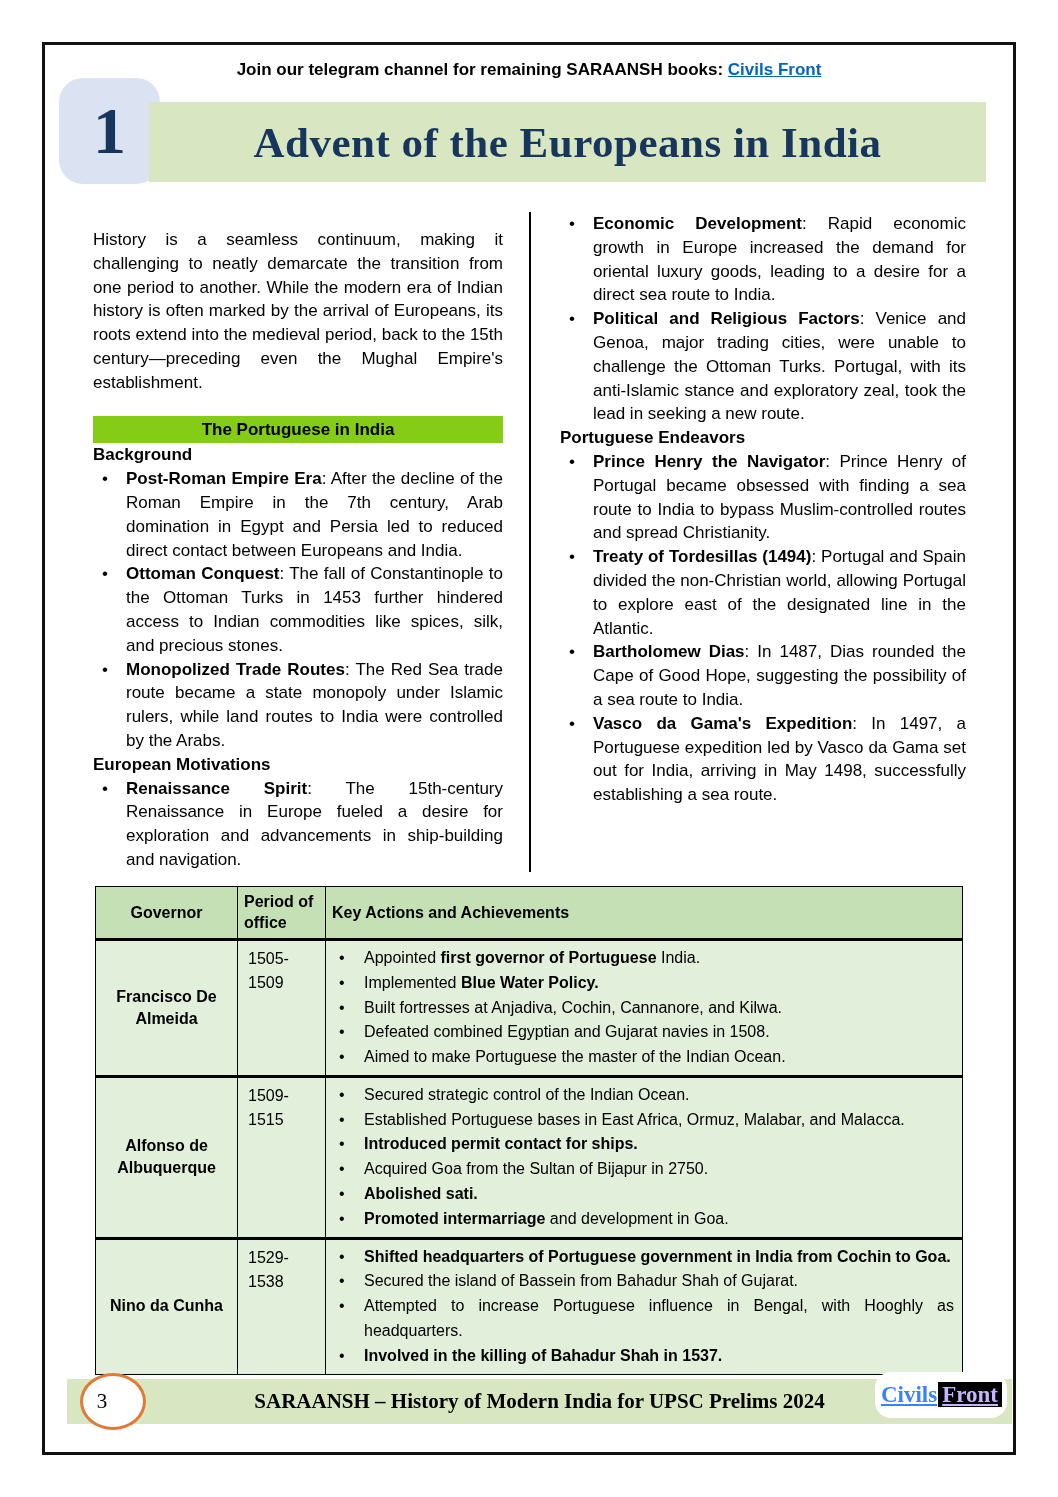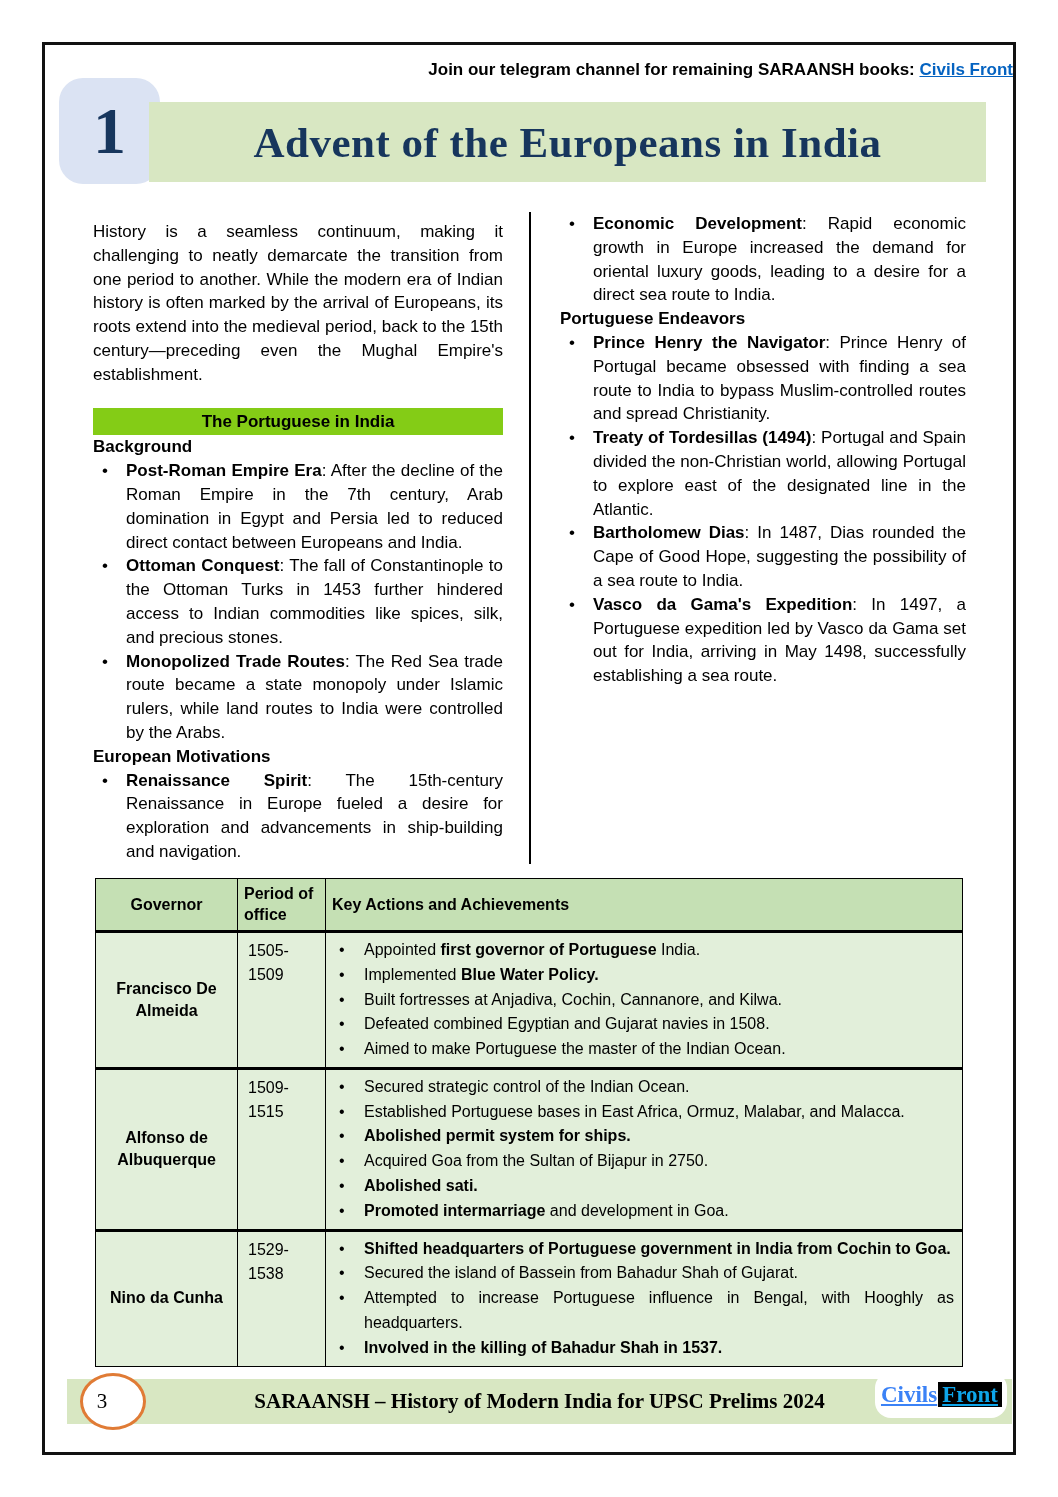--- a/index.html
+++ b/index.html
@@ -7,21 +7,21 @@
   body {
     width:1058px; height:1497px; background:#ffffff;
     font-family:"Liberation Sans", sans-serif; color:#000;
   }
   .frame {
     position:relative; margin:42px 0 0 42px;
     width:974px; height:1413px; border:3px solid #111;
     background:#fff;
   }
   
-  .telegram { margin-top:15px; text-align:right; font-weight:bold; font-size:17px; }
+  .telegram { margin-top:15px; text-align:center; font-weight:bold; font-size:17px; }
   .telegram a { color:#0563c1; text-decoration:underline; cursor:pointer; }
   
   .chapter-head { position:relative; height:118px; margin-top:6px; }
   .badge {
     position:absolute; left:14px; top:-8px; width:101px; height:106px;
     background:#dbe3f3; border-radius:24px;
     display:flex; align-items:center; justify-content:center;
     font-family:"Liberation Serif", serif; font-weight:bold; font-size:66px; color:#17365d;
   }
   .band {
@@ -31,21 +31,21 @@
   .band h1 {
     margin:0; font-family:"Liberation Serif", serif; font-weight:bold;
     font-size:43px; color:#17365d; letter-spacing:0.5px; white-space:nowrap;
   }
   
   .columns { display:flex; align-items:stretch; margin:8px 26px 0 48px; }
   .col-left  { width:410px; }
   .col-right { width:406px; }
   .divider { width:2px; background:#000; margin-left:26px; margin-right:29px; }
   .bodytext { font-size:17px; line-height:1.4; text-align:justify; }
-  p.intro { margin:8px 0 0 0; }
+  p.intro { margin:16px 0 0 0; }
   .section-band {
     margin-top:21px; background:#84cc16; text-align:center;
     font-weight:bold; font-size:17px; padding:2px 0;
   }
   .subhead { font-weight:bold; font-size:17px; line-height:1.4; }
   ul.bullets { list-style:none; margin:0; padding:0; }
   ul.bullets li { position:relative; padding-left:33px; }
   ul.bullets li::before { content:"\2022"; position:absolute; left:9px; top:0; }
   
   table.gov-table {
@@ -85,21 +85,21 @@
     background:#fff; border:3px solid #e07b35; border-radius:50%;
     display:flex; align-items:center; justify-content:center;
     font-family:"Liberation Serif", serif; font-size:21px; padding-right:22px;
   }
   .logo {
     position:absolute; right:5px; top:-7px; background:#fff; border-radius:16px;
     padding:10px 5px; font-family:"Liberation Serif", serif; font-weight:bold;
     font-size:23px; white-space:nowrap;
   }
   .logo .p1 { color:#3b82f6; text-decoration:underline; padding:0 1px; }
-  .logo .p2 { background:#000; color:#0ea5e9; text-decoration:underline; padding:0 4px; }
+  .logo .p2 { background:#000; color:#c4b5fd; text-decoration:underline; padding:0 4px; }
 </style>
 </head>
 <body>
 
 <div class="page">
   <div class="frame">
 
     <div class="telegram">
       <span>Join our telegram channel for remaining SARAANSH books: </span><a>Civils Front</a>
     </div>
@@ -123,20 +123,21 @@
           </ul>
         <div class="subhead">European Motivations</div>
         <ul class="bullets" id="mot-list">
             <li><b>Renaissance Spirit</b>: The 15th-century Renaissance in Europe fueled a desire for exploration and advancements in ship-building and navigation.</li>
           </ul>
       </div>
       <div class="divider"></div>
       <div class="col-right bodytext">
         <ul class="bullets" id="right-top-list">
             <li><b>Economic Development</b>: Rapid economic growth in Europe increased the demand for oriental luxury goods, leading to a desire for a direct sea route to India.</li>
+            <li><b>Political and Religious Factors</b>: Venice and Genoa, major trading cities, were unable to challenge the Ottoman Turks. Portugal, with its anti-Islamic stance and exploratory zeal, took the lead in seeking a new route.</li>
           </ul>
         <div class="subhead">Portuguese Endeavors</div>
         <ul class="bullets" id="endeavors-list">
             <li><b>Prince Henry the Navigator</b>: Prince Henry of Portugal became obsessed with finding a sea route to India to bypass Muslim-controlled routes and spread Christianity.</li>
             <li><b>Treaty of Tordesillas (1494)</b>: Portugal and Spain divided the non-Christian world, allowing Portugal to explore east of the designated line in the Atlantic.</li>
             <li><b>Bartholomew Dias</b>: In 1487, Dias rounded the Cape of Good Hope, suggesting the possibility of a sea route to India.</li>
             <li><b>Vasco da Gama's Expedition</b>: In 1497, a Portuguese expedition led by Vasco da Gama set out for India, arriving in May 1498, successfully establishing a sea route.</li>
           </ul>
       </div>
     </div>
@@ -170,21 +171,21 @@
             </td>
           </tr>
           <tr>
             <td class="gov-cell">Alfonso de Albuquerque</td>
             <td class="period-cell">1509-
 1515</td>
             <td class="actions-cell">
               <ul class="actions">
                 <li>Secured strategic control of the Indian Ocean.</li>
                 <li>Established Portuguese bases in East Africa, Ormuz, Malabar, and Malacca.</li>
-                <li><b>Abolished permit system for ships.</b></li>
+                <li><b>Introduced permit contact for ships.</b></li>
                 <li>Acquired Goa from the Sultan of Bijapur in 2750.</li>
                 <li><b>Abolished sati.</b></li>
                 <li><b>Promoted intermarriage</b> and development in Goa.</li>
               </ul>
             </td>
           </tr>
           <tr>
             <td class="gov-cell">Nino da Cunha</td>
             <td class="period-cell">1529-
 1538</td>

